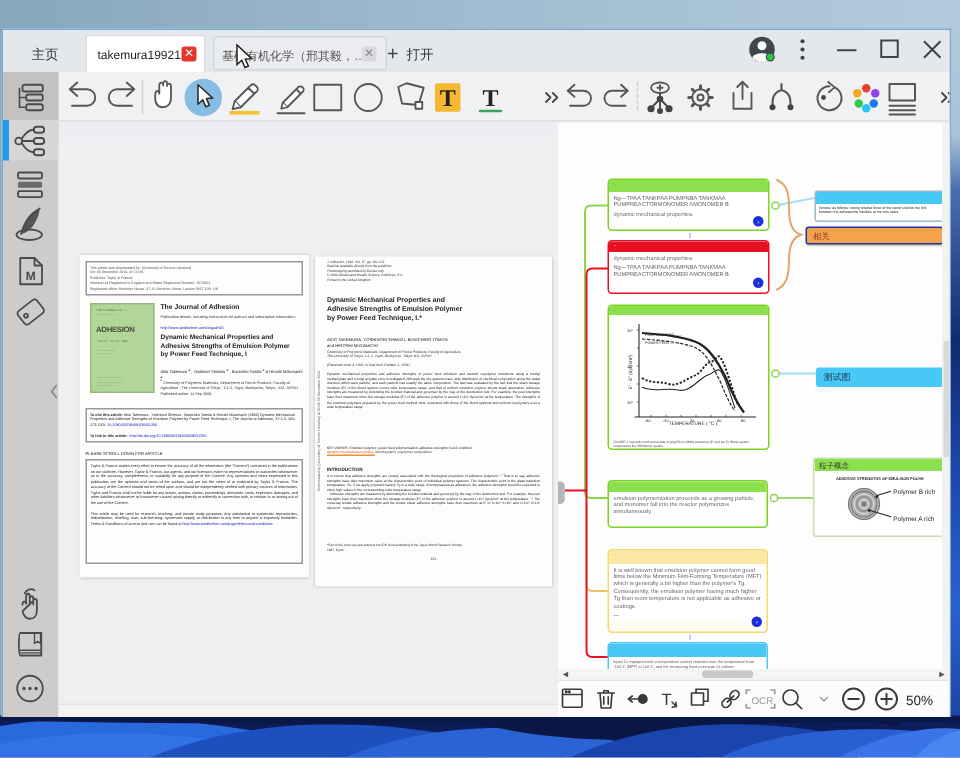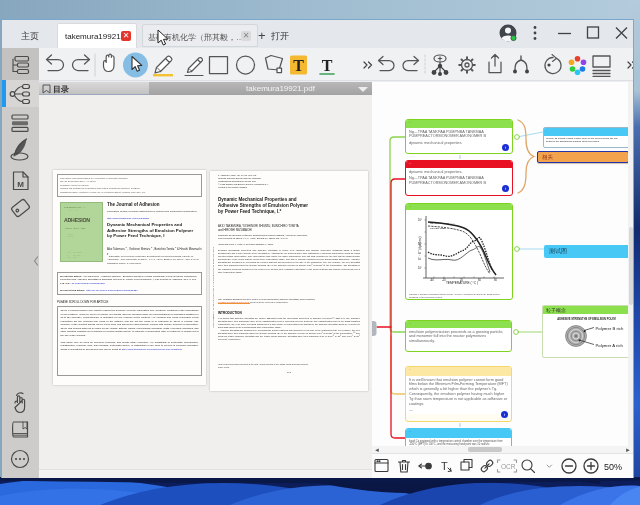--- a/index.html
+++ b/index.html
@@ -272,31 +272,20 @@
             </g>
 
         <g stroke-width="1.2">
               <circle cx="18" cy="411" r="8.5"></circle>
               <circle cx="14" cy="411" r="1.1" fill="#4a4a4a" stroke="none"></circle>
               <circle cx="18" cy="411" r="1.1" fill="#4a4a4a" stroke="none"></circle>
               <circle cx="22" cy="411" r="1.1" fill="#4a4a4a" stroke="none"></circle>
             </g>
       </g>
     </svg>
-  </div>
-  <div id="dirbar">
-        <div id="dirbar2"></div>
-    <svg class="abs" style="left:2px; top:2px;" width="12" height="10" viewBox="0 0 12 10">
-          <path d="M2,1 H9 V9 L5.5,6.5 L2,9 Z" fill="none" stroke="#555" stroke-width="1"></path>
-        </svg>
-    <div class="abs" style="left:14px; top:2px; font-size:8px; color:#333; font-weight:bold;">目录</div>
-    <div class="abs" style="left:130px; top:2px; width:223px; text-align:center; font-size:8px; color:#f4f4f4;">takemura19921.pdf</div>
-    <svg class="abs" style="left:318px; top:4px;" width="12" height="7" viewBox="0 0 12 7">
-          <path d="M1,1 L6,6 L11,1 Z" fill="#ededed"></path>
-        </svg>
   </div>
   <div id="pdfarea">
         <div class="abs" style="left:0; top:374px; width:333px; height:9px; background:#f4f3f2; border-top:1px solid #e2e1e0; z-index:5;"></div>
 
     <div class="page" style="left:14px; top:75px; width:153px; height:215px;">
       <div class="t" style="left:4px; top:4px; width:145px; height:23px; border:1px solid #999; padding:1.5px 2px; font-size:2.4px; line-height:1.5; color:#555;">
         This article was downloaded by: [University of Toronto Libraries]<br>On: 30 December 2014, At: 02:45<br>Publisher: Taylor &amp; Francis<br>Informa Ltd Registered in England and Wales Registered Number: 1072954<br>Registered office: Mortimer House, 37-41 Mortimer Street, London W1T 3JH, UK
       </div>
       <div class="abs" style="left:7px; top:32px; width:43px; height:60px; background:#b2d69a; border:0.5px solid #93bb7d;">
         <div class="t" style="left:3px; top:3px; width:37px; font-size:2px; color:#557a44; line-height:1.3;">THE JOURNAL OF ——<br>—— — —— —</div>

